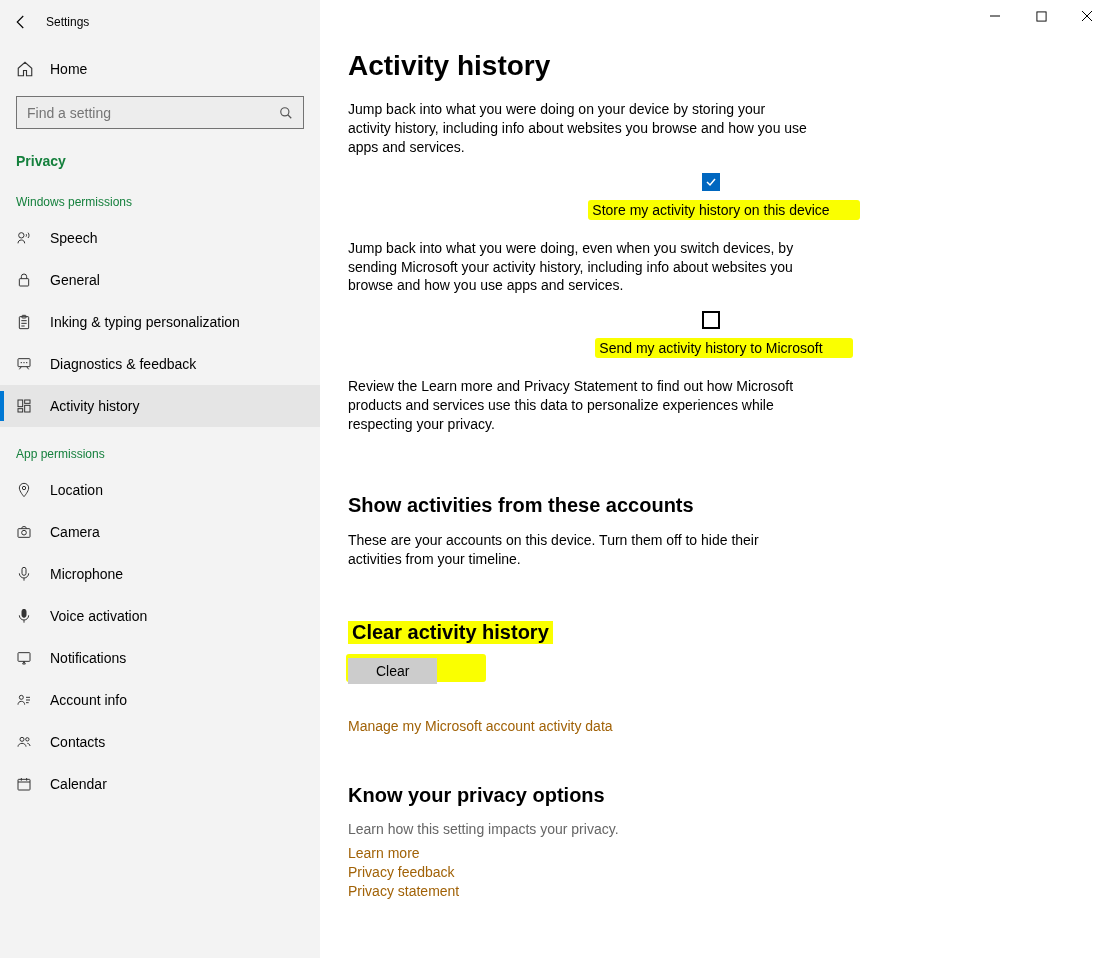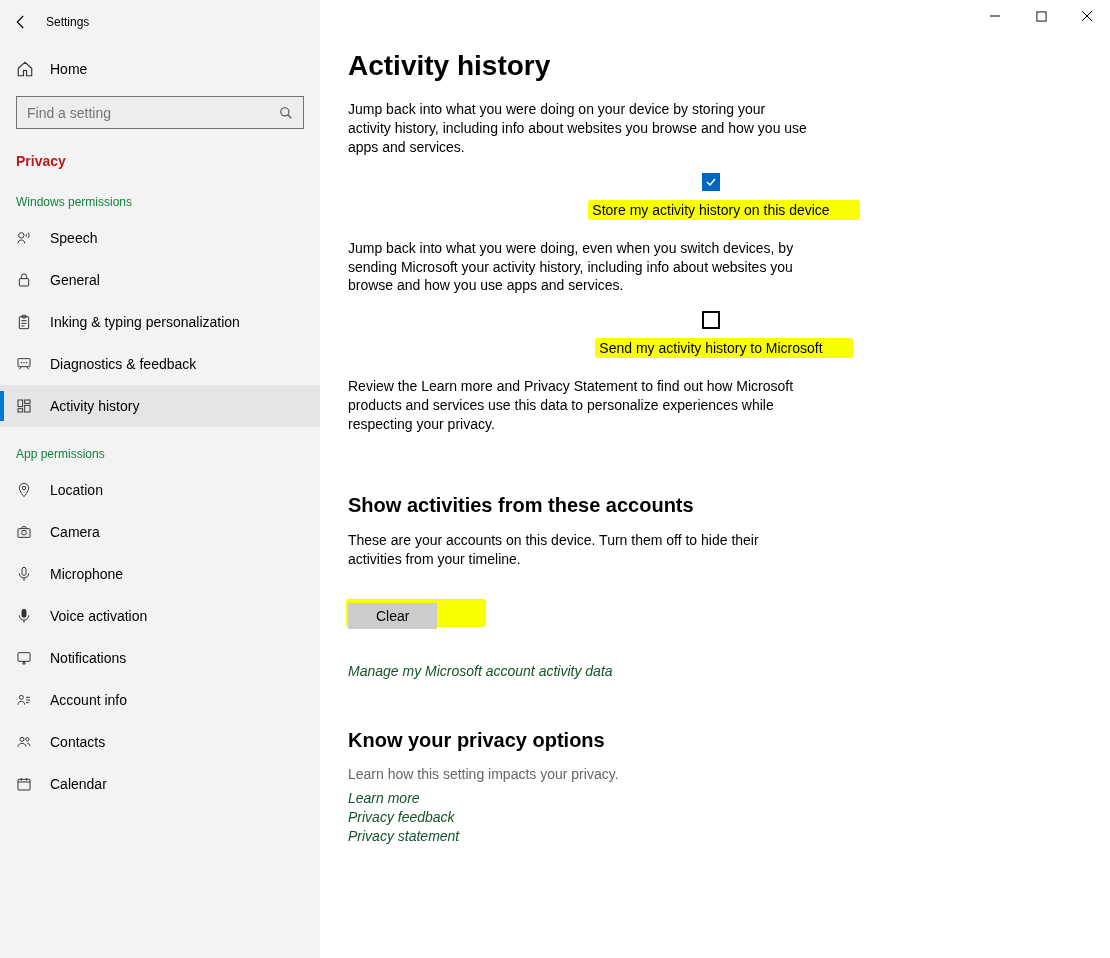--- a/index.html
+++ b/index.html
@@ -58,21 +58,21 @@
     outline: none;
     font-size: 14px;
     flex: 1;
     color: #555;
   }
   .search-box .search-icon { color: #555; font-size: 14px; }
   .nav-group-title {
     padding: 10px 16px 6px 16px;
     font-size: 14px;
     font-weight: 600;
-    color: #b91c1c;
+    color: #15803d;
   }
   .nav-subtitle {
     padding: 20px 16px 8px 16px;
     font-size: 12px;
     color: #15803d;
   }
   .nav-item {
     display: flex;
     align-items: center;
     padding: 13px 16px;
@@ -201,26 +201,25 @@
   .clear-btn {
     position:relative;
     z-index:1;
     background:#ccc;
     border:none;
     padding:5px 28px;
     font-size:14px;
     cursor:pointer;
   }
   .link {
-    color:#14532d;
+    color:#a16207;
     font-size:14px;
     cursor:pointer;
     display:block;
     margin-bottom:3px;
-    font-style:italic;
   }
   .gray-text { color:#666; font-size:14px; margin-bottom:8px;}
   svg { display:block; }
 </style>
 </head>
 <body>
 
 <div class="window">
   <div class="sidebar">
     <div class="topbar">
@@ -423,20 +422,21 @@
     <div class="checkbox-row">
       <span class="cb"></span>
       <span class="cb-label"><span class="hl-wrap"><span>Send my activity history to Microsoft</span></span></span>
     </div>
 
     <p class="desc">Review the Learn more and Privacy Statement to find out how Microsoft products and services use this data to personalize experiences while respecting your privacy.</p>
 
     <h2 class="subhead small-gap">Show activities from these accounts</h2>
     <p class="desc" style="max-width:420px">These are your accounts on this device. Turn them off to hide their activities from your timeline.</p>
 
+    <h2 class="clear-head hl">Clear activity history</h2>
     <br>
     <div class="clear-btn-wrap">
       <button class="clear-btn">Clear</button>
     </div>
     <br>
     <span class="link" style="margin-top:12px">Manage my Microsoft account activity data</span>
 
     <h2 class="subhead" style="margin-top:50px">Know your privacy options</h2>
     <p class="gray-text">Learn how this setting impacts your privacy.</p>
     <span class="link">Learn more</span>

